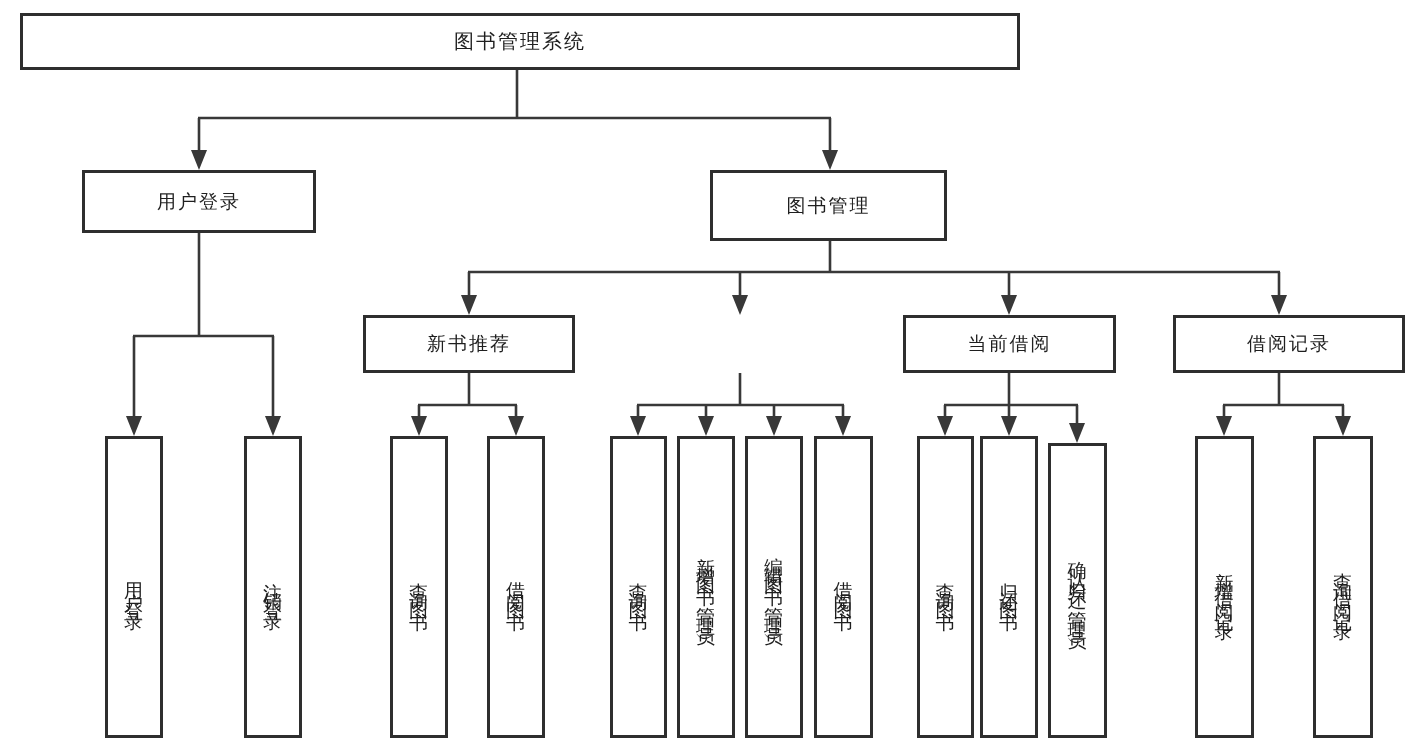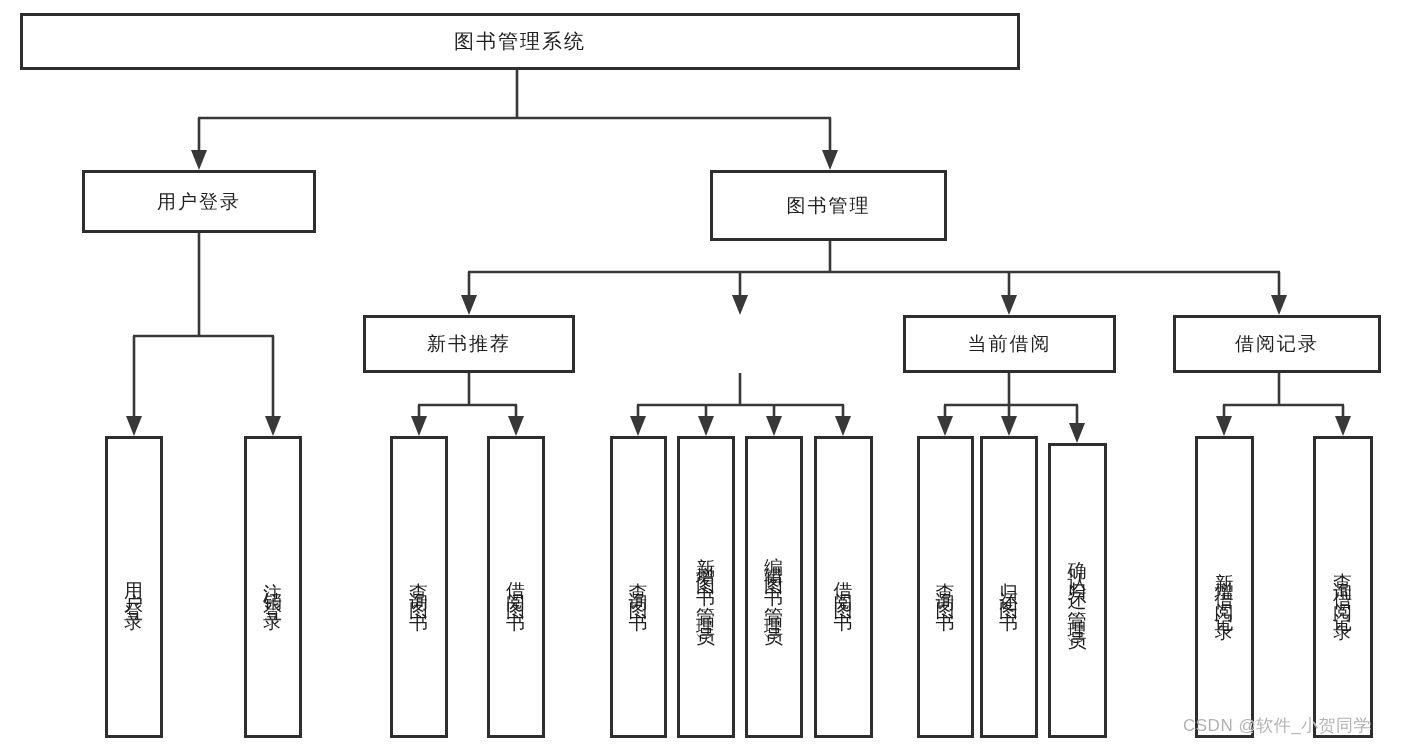--- a/index.html
+++ b/index.html
@@ -115,21 +115,21 @@
   <div class="node" style="left:710px; top:170px; width:237px; height:71px;">
     <span class="lbl">图书管理</span>
   </div>
 
   <div class="node" style="left:363px; top:315px; width:212px; height:58px;">
     <span class="lbl">新书推荐</span>
   </div>
   <div class="node" style="left:903px; top:315px; width:213px; height:58px;">
     <span class="lbl">当前借阅</span>
   </div>
-  <div class="node" style="left:1173px; top:315px; width:208px; height:58px;">
+  <div class="node" style="left:1173px; top:315px; width:232px; height:58px;">
     <span class="lbl">借阅记录</span>
   </div>
 
   <div class="node leaf" style="left:105px; top:436px; width:58px; height:302px;">
     <span class="lbl">用户登录</span>
   </div>
   <div class="node leaf" style="left:244px; top:436px; width:58px; height:302px;">
     <span class="lbl">注销登录</span>
   </div>
 
@@ -163,15 +163,14 @@
     <span class="lbl">确认归还（管理员）</span>
   </div>
 
   <div class="node leaf" style="left:1195px; top:436px; width:59px; height:302px;">
     <span class="lbl">新增借阅记录</span>
   </div>
   <div class="node leaf" style="left:1313px; top:436px; width:60px; height:302px;">
     <span class="lbl">查询借阅记录</span>
   </div>
 
-  <div class="watermark">CSDN @软件_小贺同学</div>
 
 </div>
 
 </body></html>

